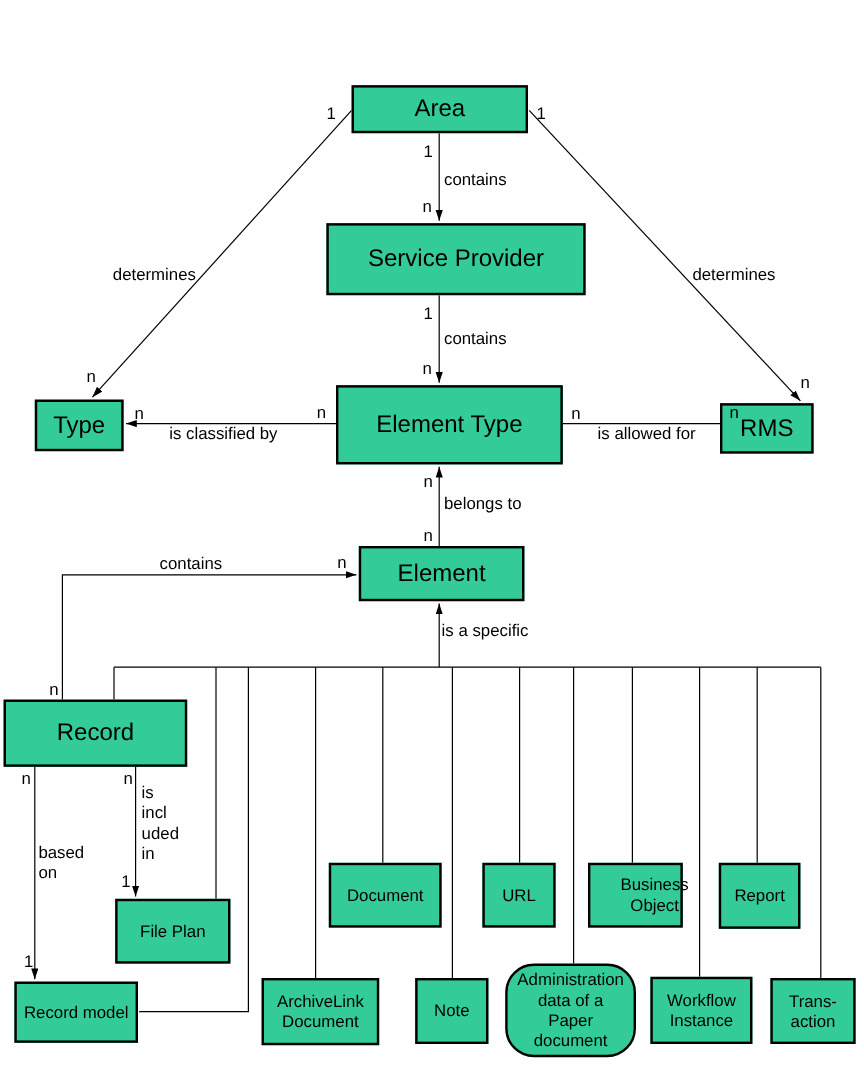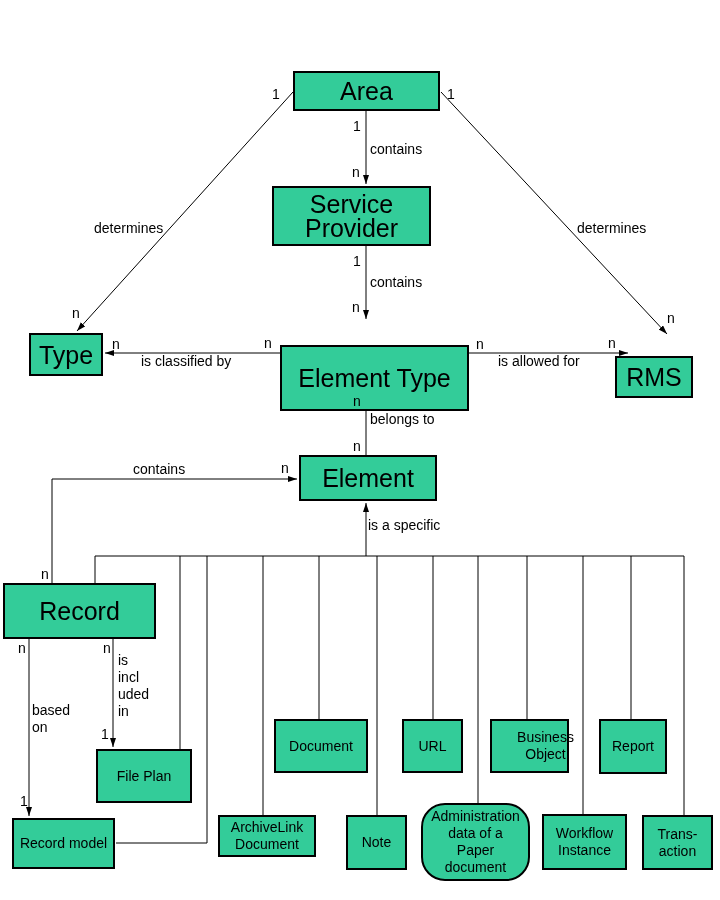--- a/index.html
+++ b/index.html
@@ -25,21 +25,21 @@
     box-sizing: border-box;
     background: var(--node-fill, #33cc99);
     border: 2px solid var(--node-border, #000000);
     display: flex;
     align-items: center;
     justify-content: center;
     text-align: center;
     white-space: pre-line;
     color: var(--text, #000000);
   }
-  .node.big   { font-size: 25px; line-height: 24px; }
+  .node.big   { font-size: 20px; line-height: 24px; }
   .node.small { font-size: 14px; line-height: 17px; }
   .lbl {
     position: absolute;
     font-size: 14px;
     line-height: 17px;
     white-space: pre-line;
     color: var(--text, #000000);
   }
 </style>
 </head>
@@ -87,34 +87,34 @@
       <path d="M631 556 L631 719"></path>
       <path d="M684 556 L684 815"></path>
 
       <path d="M29 639 L29 816" marker-end="url(#arr)"></path>
 
       <path d="M113 639 L113 747" marker-end="url(#arr)"></path>
     </g>
   </svg>
 
   <div class="node big" style="left:293px; top:71px;  width:147px; height:40px;">Area</div>
-  <div class="node big" style="left:272px; top:186px; width:159px; height:60px;">Service Provider</div>
-  <div class="node big" style="left:280px; top:321px; width:189px; height:66px;margin-top:24px;">Element Type</div>
+  <div class="node big" style="left:272px; top:186px; width:216px; height:60px;">Service Provider</div>
+  <div class="node big" style="left:280px; top:321px; width:189px; height:66px;">Element Type</div>
   <div class="node big" style="left:29px;  top:333px; width:74px;  height:43px;">Type</div>
-  <div class="node big" style="left:615px; top:336px; width:78px;  height:42px;margin-top:20px;">RMS</div>
+  <div class="node big" style="left:600px; top:336px; width:78px;  height:42px;">RMS</div>
   <div class="node big" style="left:299px; top:455px; width:138px; height:46px;">Element</div>
   <div class="node big" style="left:3px;   top:583px; width:153px; height:56px;">Record</div>
   <div class="node small" style="left:96px;  top:749px; width:96px;  height:54px;">File Plan</div>
   <div class="node small" style="left:12px;  top:818px; width:103px; height:51px;">Record model</div>
   <div class="node small" style="left:274px; top:719px; width:94px;  height:54px;">Document</div>
   <div class="node small" style="left:402px; top:719px; width:61px;  height:54px;">URL</div>
   <div class="node small" style="left:490px; top:719px; width:79px;  height:54px;padding-left:32px;">Business
 Object</div>
   <div class="node small" style="left:599px; top:719px; width:68px;  height:55px;text-align:center;">Report</div>
-  <div class="node small" style="left:218px; top:815px; width:98px;  height:42px;">ArchiveLink
+  <div class="node small" style="left:218px; top:815px; width:98px;  height:56px;">ArchiveLink
 Document</div>
   <div class="node small" style="left:346px; top:815px; width:61px;  height:55px;">Note</div>
   <div class="node small" style="left:421px; top:803px; width:109px; height:78px;border-radius:24px;">Administration
 data of a
 Paper
 document</div>
   <div class="node small" style="left:542px; top:814px; width:85px;  height:56px;">Workflow
 Instance</div>
   <div class="node small" style="left:642px; top:815px; width:71px;  height:55px;">Trans-
 action</div>

